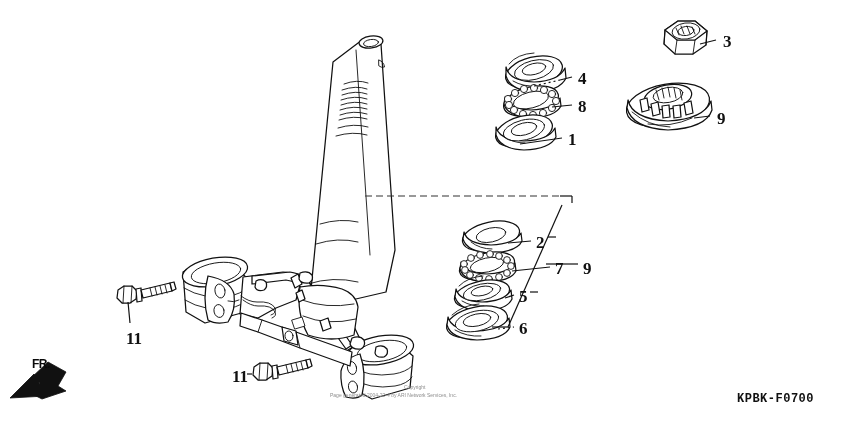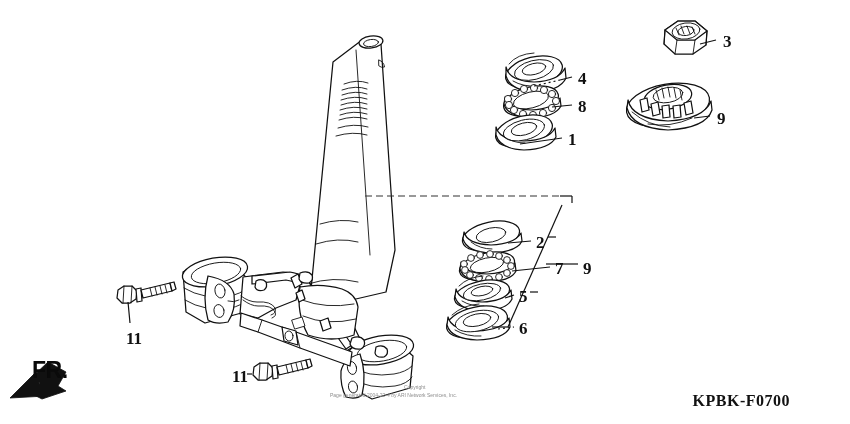--- a/index.html
+++ b/index.html
@@ -31,24 +31,24 @@
     font-size: 17px;
     font-weight: 700;
     color: #111111;
     line-height: 1;
     letter-spacing: 0px;
     white-space: nowrap;
     user-select: none;
   }
   #part-number {
     position: absolute;
-    right: 60px;
+    right: 36px;
     top: 392px;
-    font-family: Liberation Serif, serif;
-    font-size: 16px;
+    font-family: Liberation Mono, monospace;
+    font-size: 12px;
     font-weight: 700;
     letter-spacing: 0.5px;
     color: #111111;
     white-space: nowrap;
   }
   #copyright-block {
     position: absolute;
     left: 330px;
     top: 384px;
     width: 210px;
@@ -59,21 +59,21 @@
     white-space: nowrap;
   }
   #copyright-block .cr-top {
     margin-left: 74px;
   }
   #fr-label {
     position: absolute;
     left: 32px;
     top: 357px;
     font-family: "Liberation Sans", sans-serif;
-    font-size: 23px;
+    font-size: 12px;
     font-weight: 700;
     color: #0a0a0a;
     letter-spacing: -0.5px;
   }
 </style>
 </head>
 <body>
 
 <div id="page">
 

